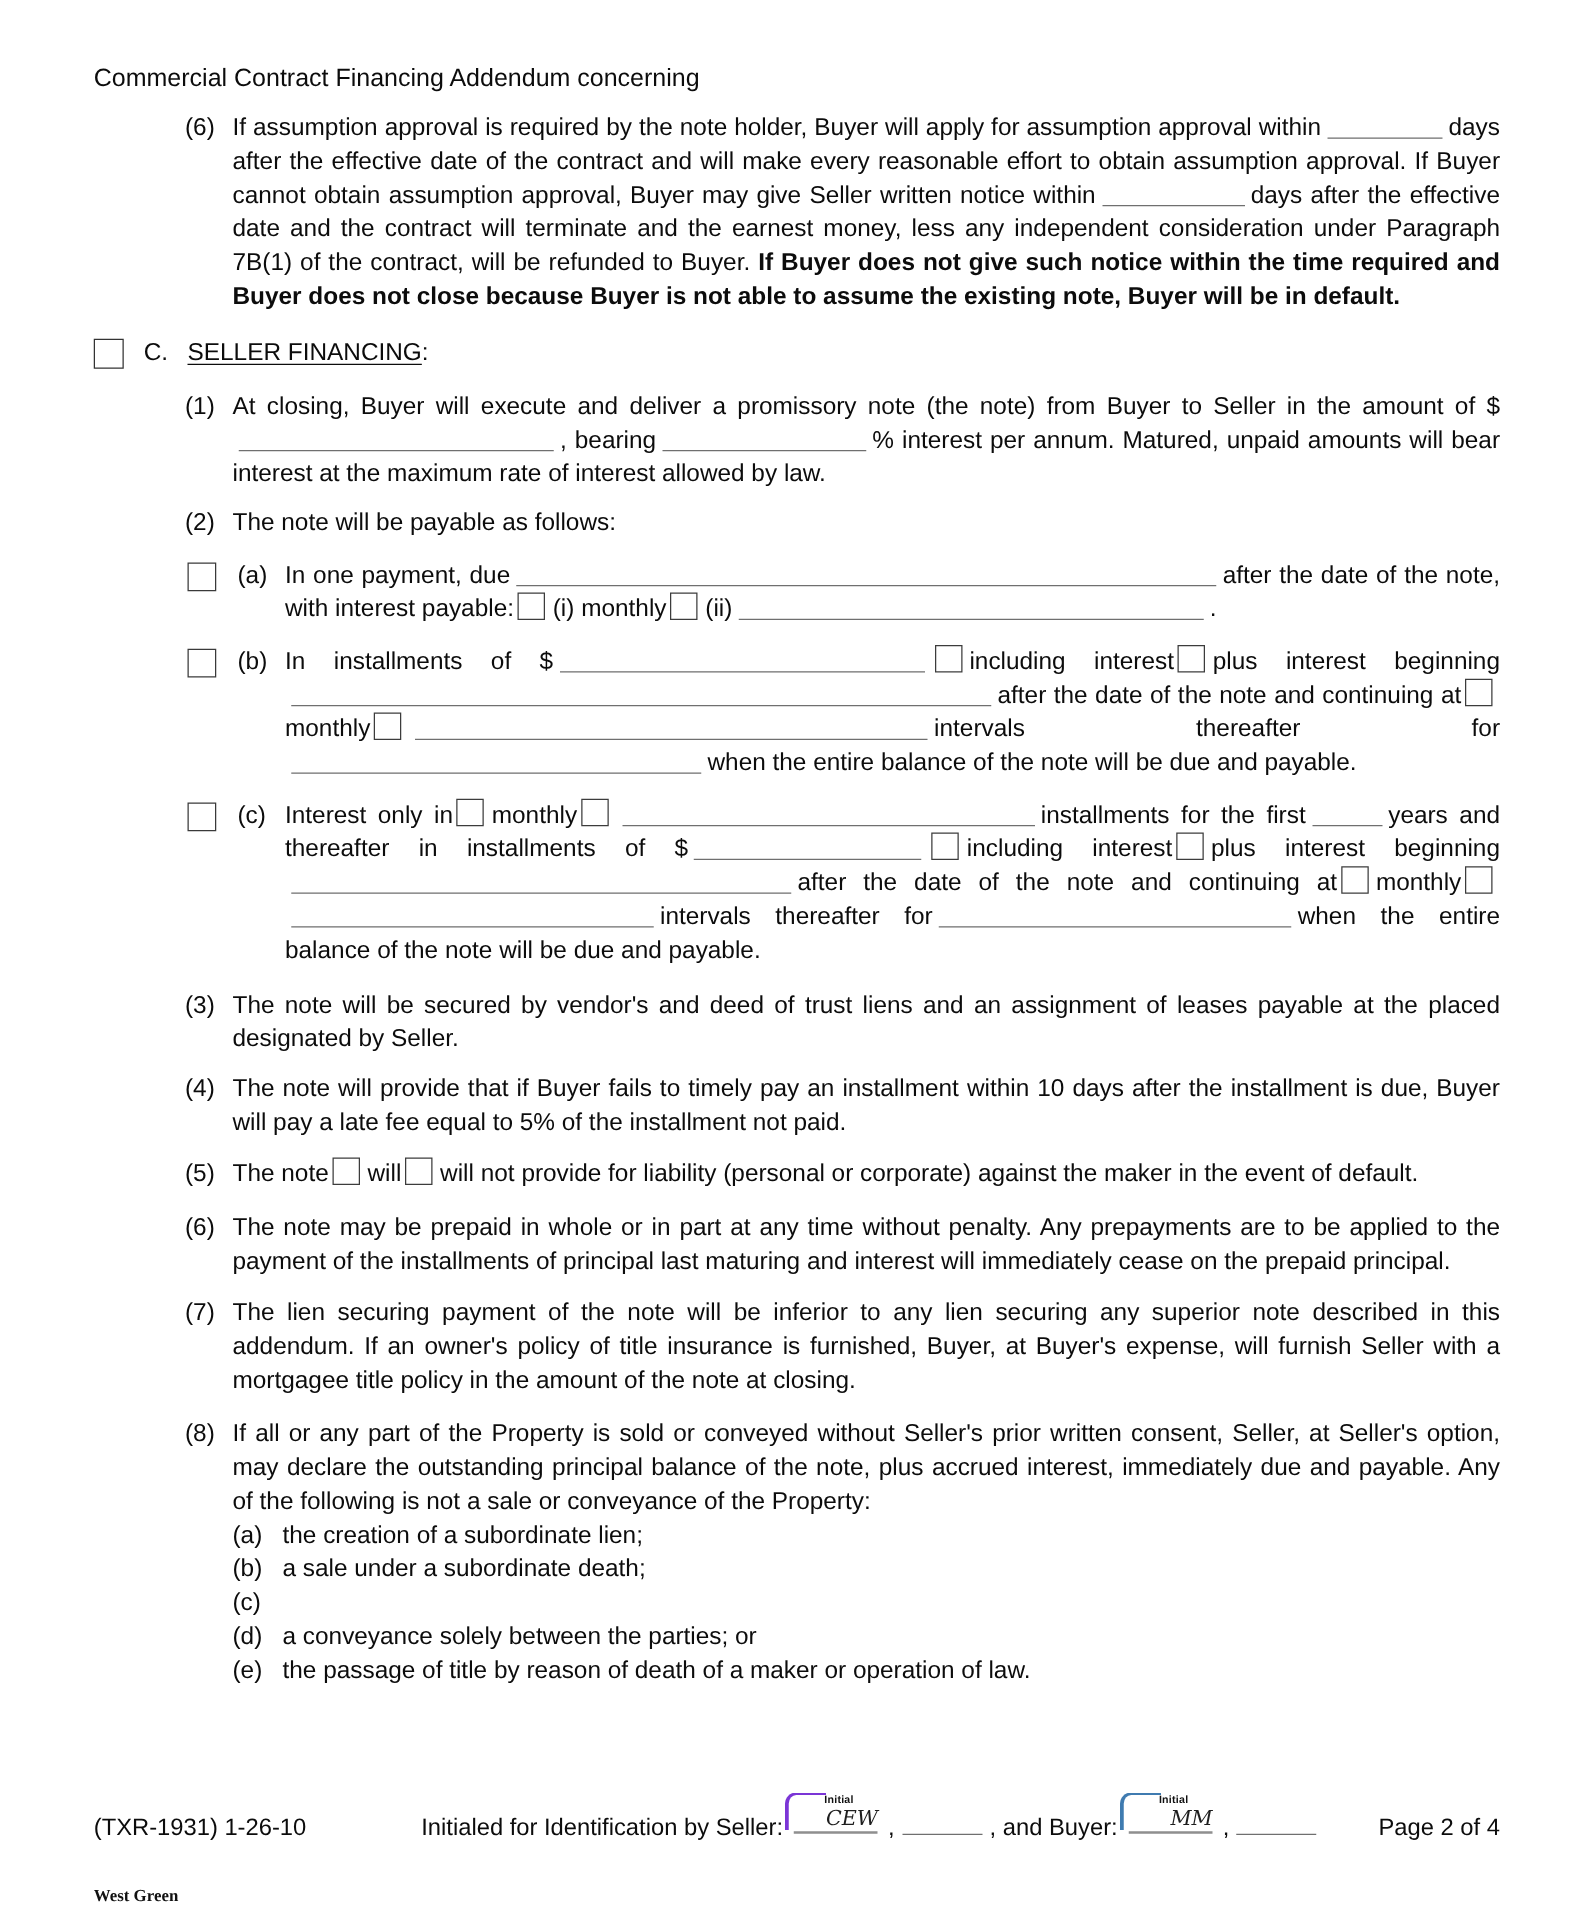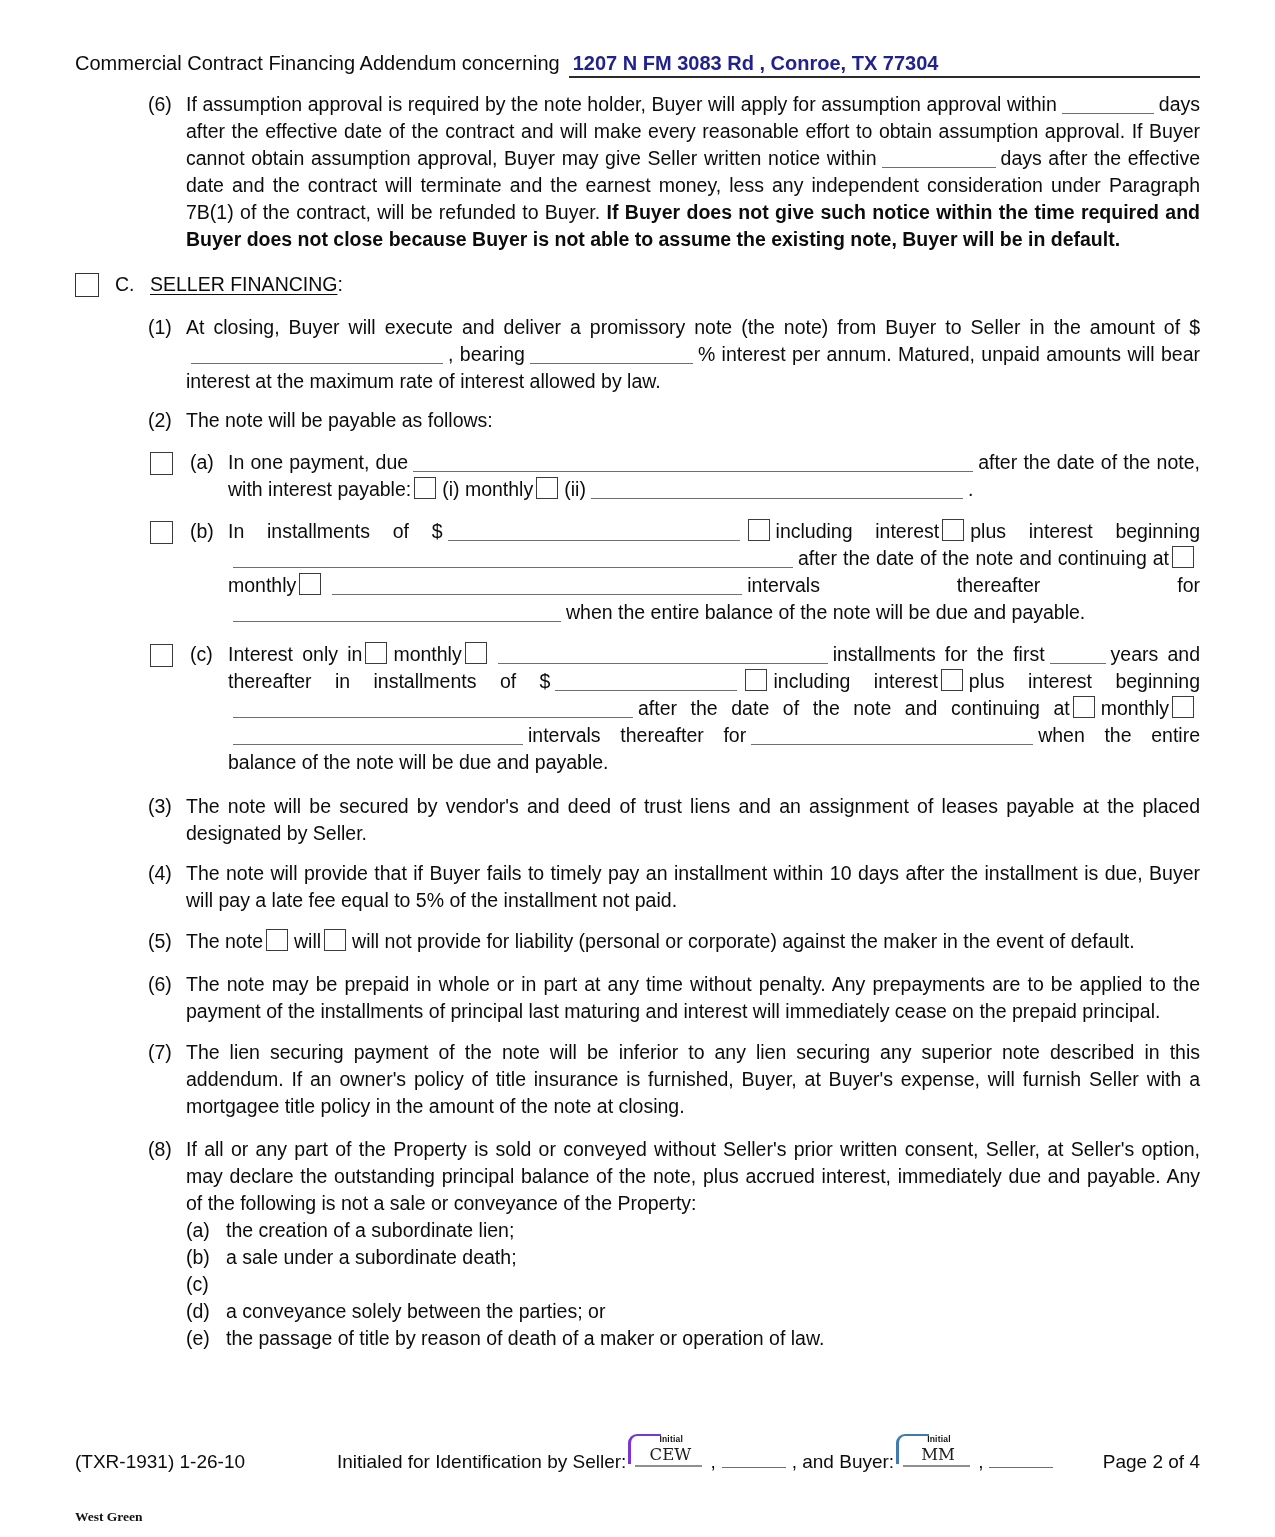--- a/index.html
+++ b/index.html
@@ -34,21 +34,21 @@
   
   .s8row{display:flex;}
   .s8label{width:40px;flex:none;}
   
   .initrow{position:absolute;left:75px;right:75px;top:1434px;display:flex;align-items:baseline;font-size:19px;white-space:nowrap;}
   .initrow .formcode{width:262px;flex:none;}
   .initrow .pageno{margin-left:auto;}
   .iw{position:relative;display:inline-block;width:80px;height:34px;vertical-align:-11px;margin:0 2px;}
   .iw::before{content:"";position:absolute;left:0;top:0;width:30px;height:28px;border-left:3px solid var(--bk);border-top:2.5px solid var(--bk);border-top-left-radius:9px;}
   .iw .tab{position:absolute;top:-8px;left:31px;font-size:8.5px;font-weight:bold;color:#111;letter-spacing:.2px;}
-  .iw .script{position:absolute;left:7px;bottom:1px;width:64px;border-bottom:2px solid #8f8f8f;font-family:"DejaVu Serif",serif;font-size:16.5px;line-height:20px;color:#1e1e1e;text-align:center;padding-left:3px;}
+  .iw .script{position:absolute;left:7px;bottom:1px;width:64px;border-bottom:2px solid #8f8f8f;font-family:"DejaVu Serif",serif;font-style:italic;font-size:16.5px;line-height:20px;color:#1e1e1e;text-align:right;padding-left:3px;}
   .iw.seller{--bk:#7b35d6;}
   .iw.buyer{--bk:#3f7bb0;}
   .sblank{display:inline-block;width:64px;height:15px;border-bottom:1.8px solid #6f6f6f;vertical-align:-2px;margin:0 6px;}
   
   .f1,.f2{position:absolute;left:75px;right:75px;font-size:13.5px;line-height:18px;color:#111;}
   .f1{top:1487px;}
   .f2{top:1508px;}
   .serifb{font-family:"Liberation Serif",serif;font-weight:bold;}
   .f1 .phone{position:absolute;left:688px;}
   .f1 .fax{position:absolute;left:868px;}
@@ -56,21 +56,20 @@
   .f2 .produced{position:absolute;left:248px;}
   .f2 .site{text-decoration:underline;margin-left:14px;}
 </style>
 </head>
 <body>
 
 <div class="page">
 
   <div class="hdr">
     <span class="hdr-title">Commercial Contract Financing Addendum concerning</span>
-    <span class="hdr-addr-wrap"><span class="hdr-addr">1207 N FM 3083 Rd  , Conroe, TX  77304</span></span>
   </div>
 
   <div class="para" style="margin-top:13px">
     <span class="pnum">(6)</span>
     <span class="pbody">
       <span>If assumption approval is required by the note holder, Buyer will apply for assumption approval within</span><span class="blank" style="width:92px"></span><span>days after the effective date of the contract and will make every reasonable effort to obtain assumption approval. If Buyer cannot obtain assumption approval, Buyer may give Seller written notice within</span><span class="blank" style="width:114px"></span><span>days after the effective date and the contract will terminate and the earnest money, less any independent consideration under Paragraph 7B(1) of the contract, will be refunded to Buyer.</span><span class="b"> If Buyer does not give such notice within the time required and Buyer does not close because Buyer is not able to assume the existing note, Buyer will be in default.</span>
     </span>
   </div>
 
   <div class="chead">

